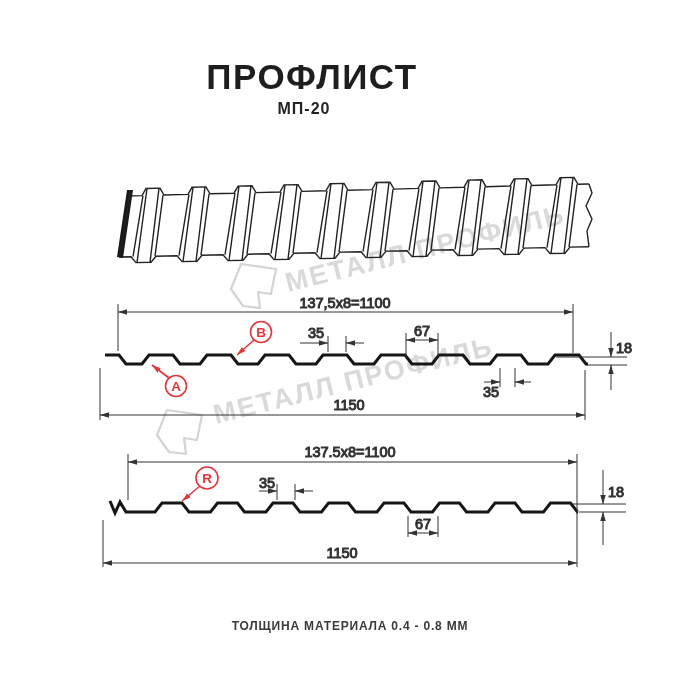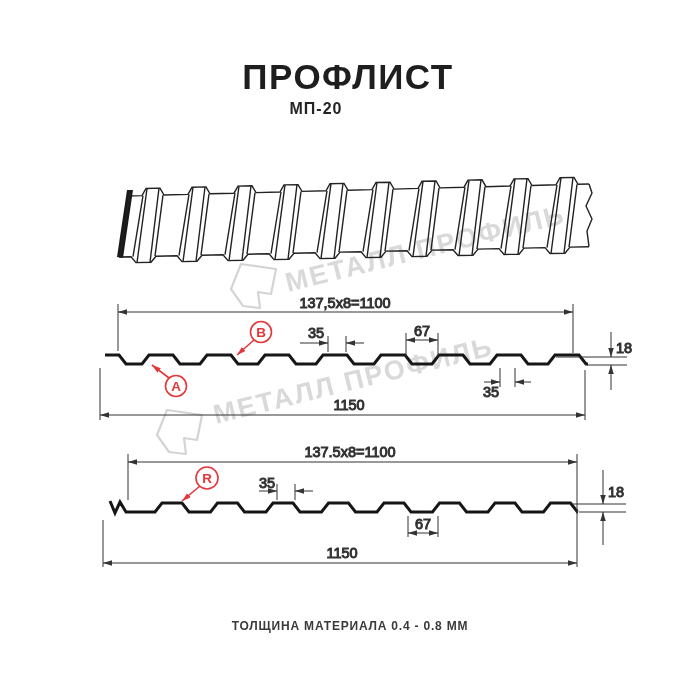--- a/index.html
+++ b/index.html
@@ -1,21 +1,21 @@
 <!DOCTYPE html>
 <html><head>
 <meta charset="utf-8">
 <style>
   html,body{margin:0;padding:0;}
   body{width:700px;height:700px;background:#ffffff;overflow:hidden;
        font-family:"Liberation Sans","DejaVu Sans",sans-serif;}
   .canvas{position:relative;width:700px;height:700px;background:#fff;}
   .title{position:absolute;left:0;top:57px;width:624px;text-align:center;
-         font-size:35px;font-weight:800;letter-spacing:1.5px;color:#1e1e1e;padding-left:36px;}
-  .subtitle{position:absolute;left:12px;top:100px;width:608px;text-align:center;
+         font-size:35px;font-weight:800;letter-spacing:1.5px;color:#1e1e1e;}
+  .subtitle{position:absolute;left:0;top:100px;width:608px;text-align:center;
          font-size:16px;font-weight:700;letter-spacing:1px;color:#242424;}
   .footer{position:absolute;left:0;top:619px;width:700px;text-align:center;
          font-size:12px;font-weight:600;letter-spacing:0.8px;color:#3a3a3a;}
   svg.art{position:absolute;left:0;top:0;}
   .wm-text{font-size:27px;font-weight:700;letter-spacing:2px;fill:#d9d9d9;}
   .wm-logo{fill:none;stroke:#d4d4d4;stroke-width:2.2;stroke-linejoin:round;}
   .sheet{fill:none;stroke:#222;stroke-width:1.4;stroke-linejoin:miter;}
   .profile{fill:none;stroke:#161616;stroke-width:3;stroke-linejoin:miter;}
   .dim{stroke:#333;stroke-width:1;fill:none;}
   .dt{font-size:14.5px;fill:#2d2d2d;text-anchor:middle;}

